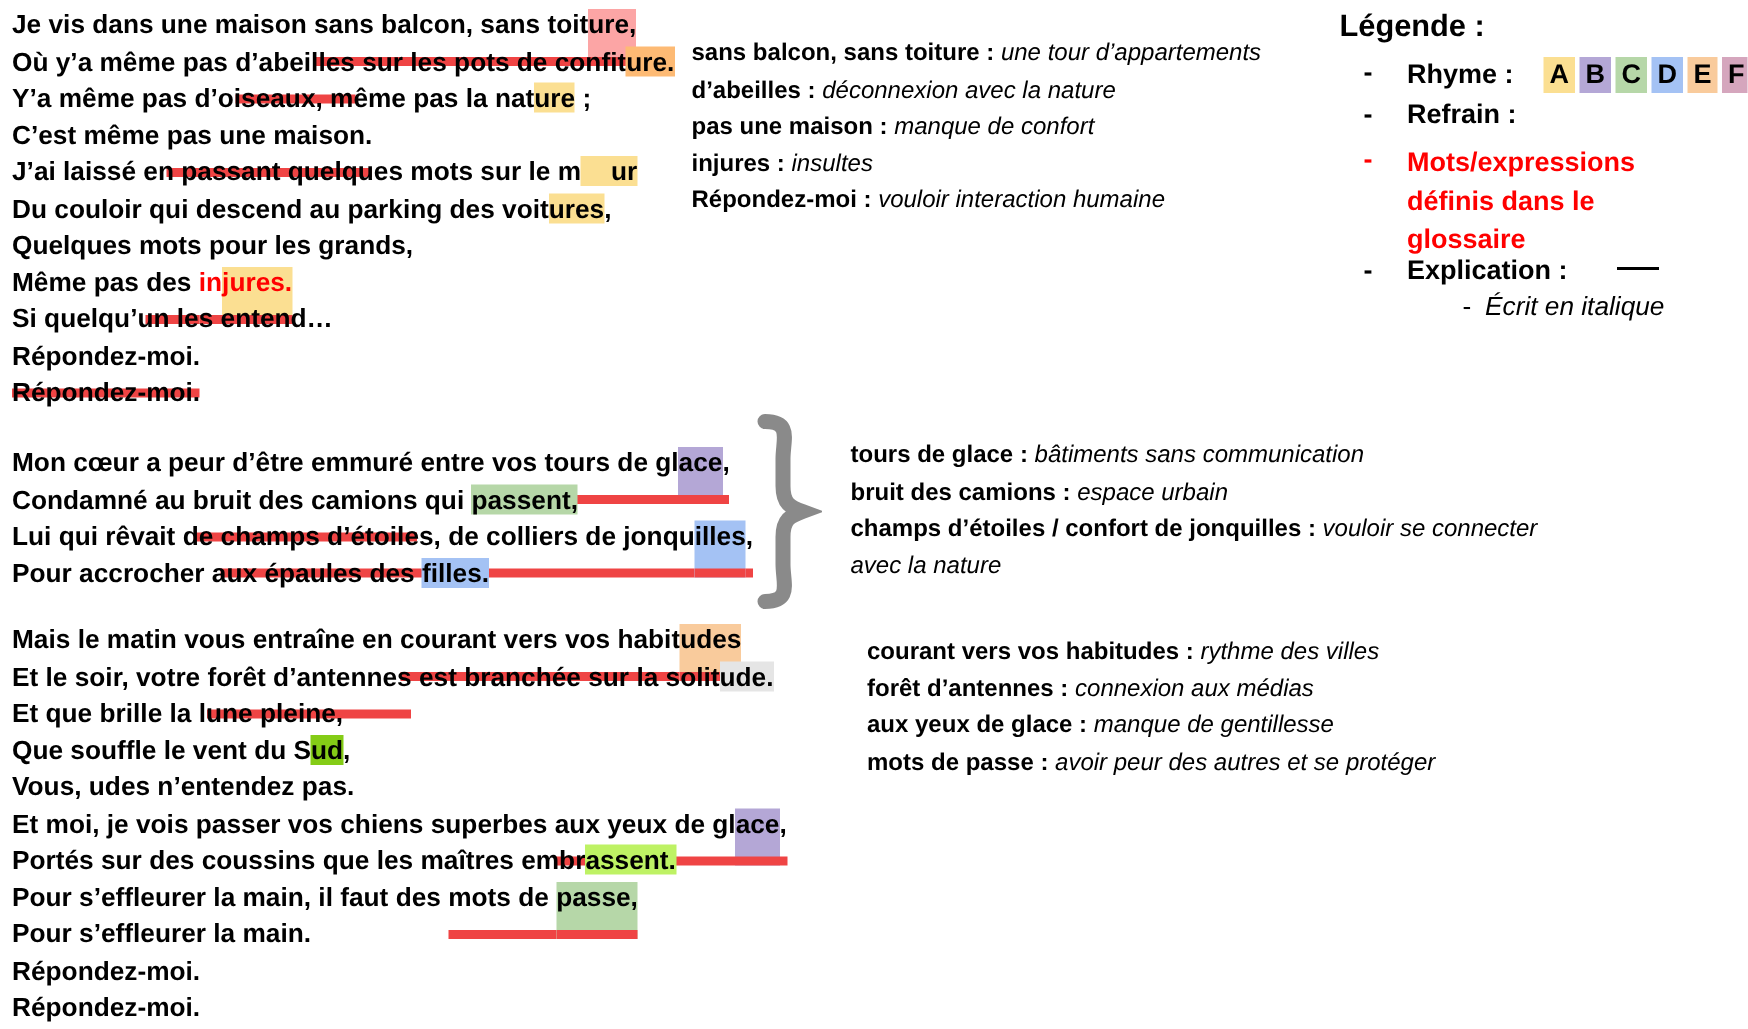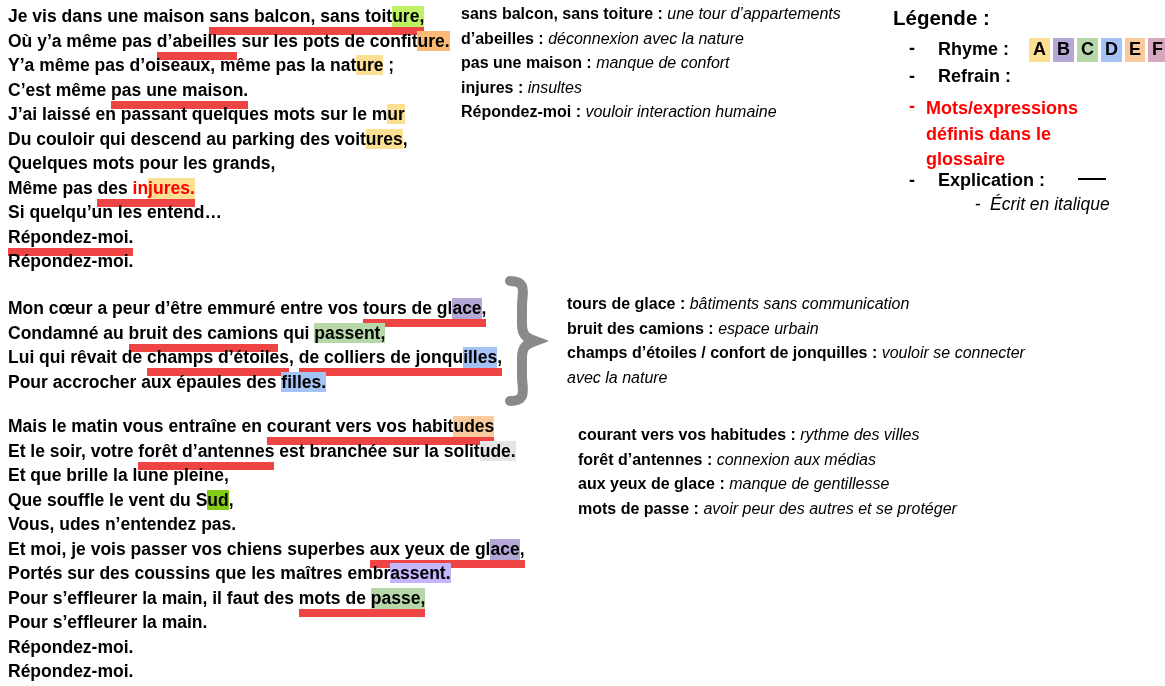--- a/index.html
+++ b/index.html
@@ -5,85 +5,85 @@
   html,body{margin:0;padding:0;}
   body{
     width:1165px;height:686px;position:relative;overflow:hidden;
     background:#ffffff;color:#000;
     font-family:"Liberation Sans","DejaVu Sans",sans-serif;
   }
   
   .poem{position:absolute;left:8px;font-weight:bold;font-size:17.5px;
         line-height:24.5px;white-space:nowrap;}
   .poem-line{height:24.5px;}
-  .poem .u{border-bottom:8px solid #ef4444;padding-bottom:1px;}
+  .poem .u{border-bottom:6px solid #ef4444;padding-bottom:12px;}
   
   .gloss{position:absolute;font-size:16px;line-height:24.5px;white-space:nowrap;}
   .gloss .term{font-weight:bold;}
   .gloss .def{font-style:italic;}
   .gloss-line{height:24.5px;}
   
   .legend{position:absolute;left:893px;top:6px;width:272px;font-size:18px;font-weight:bold;}
   .legend-title{font-size:20.5px;font-weight:bold;position:absolute;left:0;top:0;}
   .legend-row{position:absolute;white-space:nowrap;}
   .legend-dash{position:absolute;left:16px;font-weight:bold;}
   .legend-label{position:absolute;left:45px;}
   .letters{display:inline-block;margin-left:20px;}
   .letters .letter{display:inline-block;padding:2px 4px 3px 4px;margin-right:3px;
                    font-size:18px;font-weight:bold;line-height:19px;}
-  .red-block{position:absolute;left:33px;width:178px;white-space:normal;line-height:25.5px;}
+  .red-block{position:absolute;left:45px;width:178px;white-space:normal;line-height:25.5px;}
   .expl-line{display:inline-block;width:28px;border-top:2px solid #000;
              vertical-align:middle;margin-left:33px;margin-bottom:4px;}
   .legend-sub{position:absolute;font-weight:normal;font-style:italic;font-size:17.5px;white-space:nowrap;}
   .legend-sub-dash{position:absolute;left:82px;font-style:normal;font-weight:normal;}
   .legend-sub-text{position:absolute;left:97px;}
   
   .brace-big{position:absolute;left:500px;top:276px;}
 </style>
 </head>
 <body>
 
 <div class="poem" style="top:4px">
-    <div class="poem-line"><span>Je vis dans une maison </span><span class="u">sans balcon, sans toit</span><span class="u" style="background-color: #bef264;">ure,</span></div>
+    <div class="poem-line"><span>Je vis dans une maison </span><span class="u">sans balcon, sans toit</span><span class="u" style="background-color: #fca5a5;">ure,</span></div>
     <div class="poem-line"><span>Où y’a même pas </span><span class="u">d’abeilles</span><span> sur les pots de confit</span><span style="background-color: #fdba74;">ure.</span></div>
     <div class="poem-line"><span>Y’a même pas d’oiseaux, même pas la nat</span><span style="background-color: rgb(251, 223, 146);">ure</span><span> ;</span></div>
     <div class="poem-line"><span>C’est même </span><span class="u">pas une maison.</span></div>
-    <div class="poem-line"><span>J’ai laissé en passant quelques mots sur le m</span><span style="background-color: rgb(251, 223, 146);">ur</span></div>
+    <div class="poem-line"><span>J’ai laissé en passant quelques mots sur le m</span><span style="background-color: rgb(251, 223, 146); padding-left: 20px;">ur</span></div>
     <div class="poem-line"><span>Du couloir qui descend au parking des voit</span><span style="background-color: rgb(251, 223, 146);">ures</span><span>,</span></div>
     <div class="poem-line"><span>Quelques mots pour les grands,</span></div>
     <div class="poem-line"><span>Même pas </span><span class="u">des </span><span class="u" style="color: rgb(255, 0, 0);">in</span><span class="u" style="color: rgb(255, 0, 0); background-color: rgb(251, 223, 146);">jures.</span></div>
     <div class="poem-line"><span>Si quelqu’un les entend…</span></div>
     <div class="poem-line"><span class="u">Répondez-moi.</span></div>
     <div class="poem-line"><span>Répondez-moi.</span></div>
   </div>
 <div class="poem" style="top:296px">
     <div class="poem-line"><span>Mon cœur a peur d’être emmuré entre vos </span><span class="u">tours de gl</span><span class="u" style="background-color: rgb(180, 167, 214);">ace</span><span class="u">,</span></div>
     <div class="poem-line"><span>Condamné au </span><span class="u">bruit des camions</span><span> qui </span><span style="background-color: rgb(182, 215, 168);">passent,</span></div>
     <div class="poem-line"><span>Lui qui rêvait de </span><span class="u">champs d’étoiles</span><span>, </span><span class="u">de colliers de jonqu</span><span class="u" style="background-color: rgb(164, 194, 244);">illes</span><span class="u">,</span></div>
     <div class="poem-line"><span>Pour accrocher aux épaules des </span><span style="background-color: rgb(164, 194, 244);">filles.</span></div>
   </div>
 <div class="poem" style="top:414px">
     <div class="poem-line"><span>Mais le matin vous entraîne en </span><span class="u">courant vers vos habit</span><span class="u" style="background-color: rgb(249, 203, 156);">udes</span></div>
     <div class="poem-line"><span>Et le soir, votre </span><span class="u">forêt d’antennes</span><span> est branchée sur la solit</span><span style="background-color: #e5e5e5;">ude.</span></div>
     <div class="poem-line"><span>Et que brille la lune pleine,</span></div>
     <div class="poem-line"><span>Que souffle le vent du S</span><span style="background-color: #84cc16;">ud</span><span>,</span></div>
     <div class="poem-line"><span>Vous, udes n’entendez pas.</span></div>
     <div class="poem-line"><span>Et moi, je vois passer vos chiens superbes </span><span class="u">aux yeux de gl</span><span class="u" style="background-color: rgb(180, 167, 214);">ace</span><span class="u">,</span></div>
-    <div class="poem-line"><span>Portés sur des coussins que les maîtres embr</span><span style="background-color: #c4b5fd;">assent.</span></div>
+    <div class="poem-line"><span>Portés sur des coussins que les maîtres embr</span><span style="background-color: #bef264;">assent.</span></div>
     <div class="poem-line"><span>Pour s’</span><span style="color: #000000;">effleurer</span><span> la main, il faut des </span><span class="u">mots de </span><span class="u" style="background-color: rgb(182, 215, 168); margin-top: 34px;">passe,</span></div>
     <div class="poem-line"><span>Pour s’effleurer la main.</span></div>
     <div class="poem-line"><span>Répondez-moi.</span></div>
     <div class="poem-line"><span>Répondez-moi.</span></div>
   </div>
 
 <svg class="brace-big" width="48" height="130" viewBox="0 0 36 130">
   <path d="M4 5 C22 5 16 17 16 30 L16 48 C16 60 21 62 29 65 C21 68 16 70 16 82 L16 100 C16 113 22 125 4 125" fill="none" stroke="#8A8A8A" stroke-width="10" stroke-linecap="round"></path>
 </svg>
 
-<div class="gloss" style="left:461px;top:2px">
+<div class="gloss" style="left:461px;top:24px">
     <div class="gloss-line"><span class="term">sans balcon, sans toiture : </span><span class="def">une tour d’appartements</span></div>
     <div class="gloss-line"><span class="term">d’abeilles : </span><span class="def">déconnexion avec la nature</span></div>
     <div class="gloss-line"><span class="term">pas une maison : </span><span class="def">manque de confort</span></div>
     <div class="gloss-line"><span class="term">injures : </span><span class="def">insultes</span></div>
     <div class="gloss-line"><span class="term">Répondez-moi : </span><span class="def">vouloir interaction humaine</span></div>
   </div>
 <div class="gloss" style="left:567px;top:292px">
     <div class="gloss-line"><span class="term">tours de glace : </span><span class="def">bâtiments sans communication</span></div>
     <div class="gloss-line"><span class="term">bruit des camions : </span><span class="def">espace urbain</span></div>
     <div class="gloss-line"><span class="term">champs d’étoiles / confort de jonquilles : </span><span class="def">vouloir se connecter</span></div>

